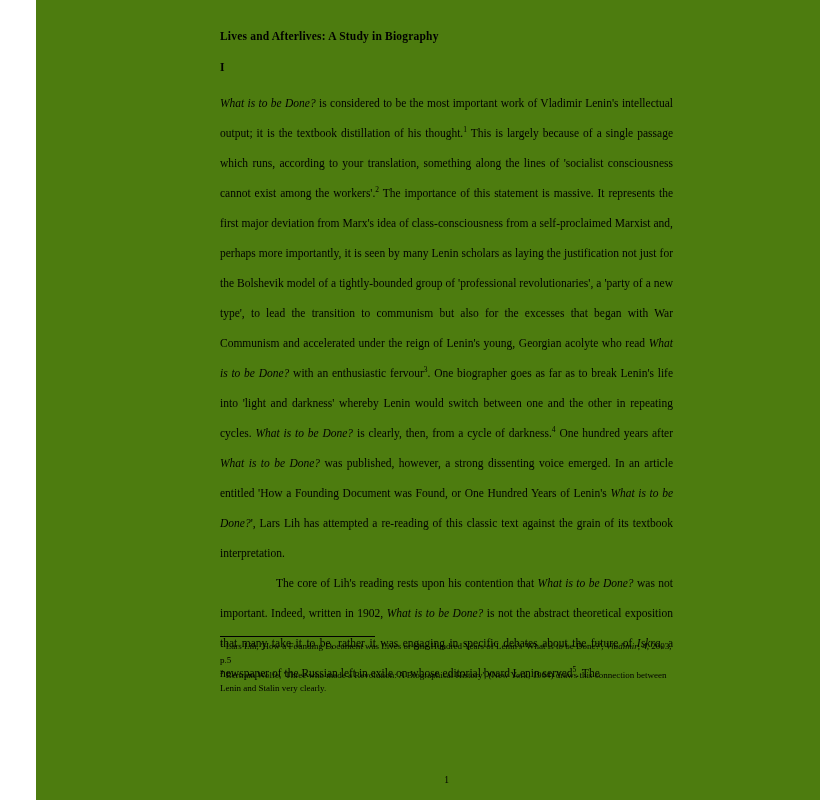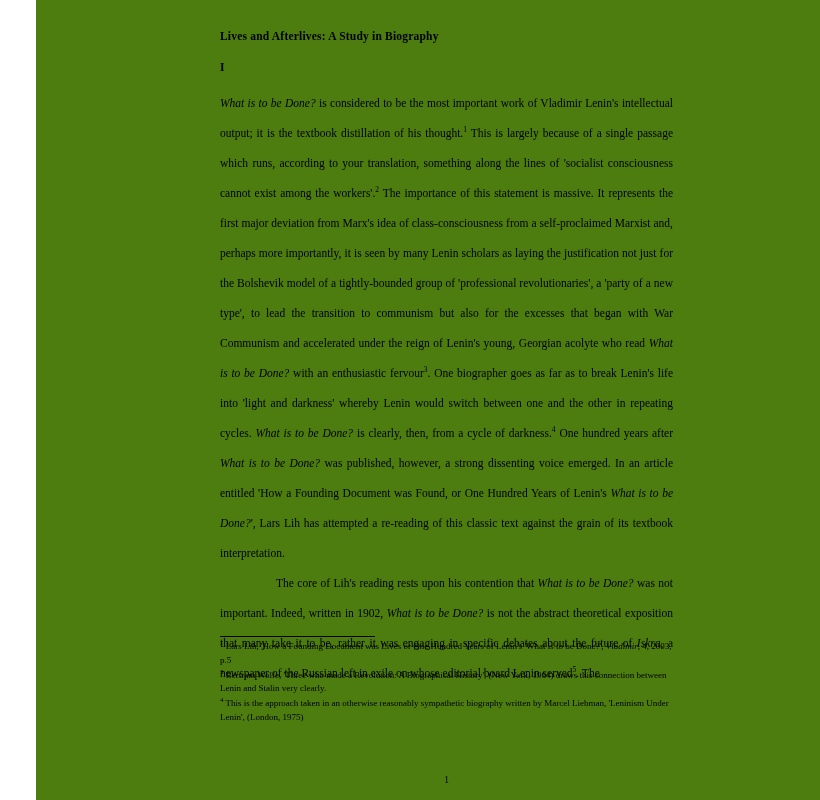--- a/index.html
+++ b/index.html
@@ -101,18 +101,17 @@
         <p class="body-par"><span class="ital">What is to be Done?</span><span> is considered to be the most important work of Vladimir Lenin's intellectual output; it is the textbook distillation of his thought.</span><sup>1</sup><span> This is largely because of a single passage which runs, according to your translation, something along the lines of 'socialist consciousness cannot exist among the workers'.</span><sup>2</sup><span> The importance of this statement is massive. It represents the first major deviation from Marx's idea of class-consciousness from a self-proclaimed Marxist and, perhaps more importantly, it is seen by many Lenin scholars as laying the justification not just for the Bolshevik model of a tightly-bounded group of 'professional revolutionaries', a 'party of a new type', to lead the transition to communism but also for the excesses that began with War Communism and accelerated under the reign of Lenin's young, Georgian acolyte who read </span><span class="ital">What is to be Done?</span><span> with an enthusiastic fervour</span><sup>3</sup><span>. One biographer goes as far as to break Lenin's life into 'light and darkness' whereby Lenin would switch between one and the other in repeating cycles. </span><span class="ital">What is to be Done?</span><span> is clearly, then, from a cycle of darkness.</span><sup>4</sup><span> One hundred years after </span><span class="ital">What is to be Done?</span><span> was published, however, a strong dissenting voice emerged. In an article entitled 'How a Founding Document was Found, or One Hundred Years of Lenin's </span><span class="ital">What is to be Done?</span><span>', Lars Lih has attempted a re-reading of this classic text against the grain of its textbook interpretation.</span></p>
         <p class="body-par indented"><span>The core of Lih's reading rests upon his contention that </span><span class="ital">What is to be Done?</span><span> was not important. Indeed, written in 1902, </span><span class="ital">What is to be Done?</span><span> is not the abstract theoretical exposition that many take it to be, rather it was engaging in specific debates about the future of </span><span class="ital">Iskra</span><span>, a newspaper of the Russian left in exile on whose editorial board Lenin served</span><sup>5</sup><span>. The</span></p>
       </div>
   </div>
 
   <div class="footnote-rule"></div>
 
   <div class="footnotes" id="footnotes">
       <div class="fn"><sup>1</sup><span> Lars Lih, 'How a Founding Document was Lives or One Hundred Years of Lenin's 'What is to be Done?', </span><span class="ital">Vladimir</span><span>, 4, 2003, p.5</span></div>
       <div class="fn"><sup>3</sup><span> Bertram Wolfe, 'Three who made a Revolution: A Biographical History', (New York, 1964) draws this connection between Lenin and Stalin very clearly.</span></div>
-      <div class="fn"><sup>4</sup><span> This is the approach taken in an otherwise reasonably sympathetic biography written by Marcel Liebman, 'Leninism Under Lenin', (London, 1975)</span></div>
     </div>
 
   <div class="page-number">1</div>
 
 </div>
 
 </body></html>

